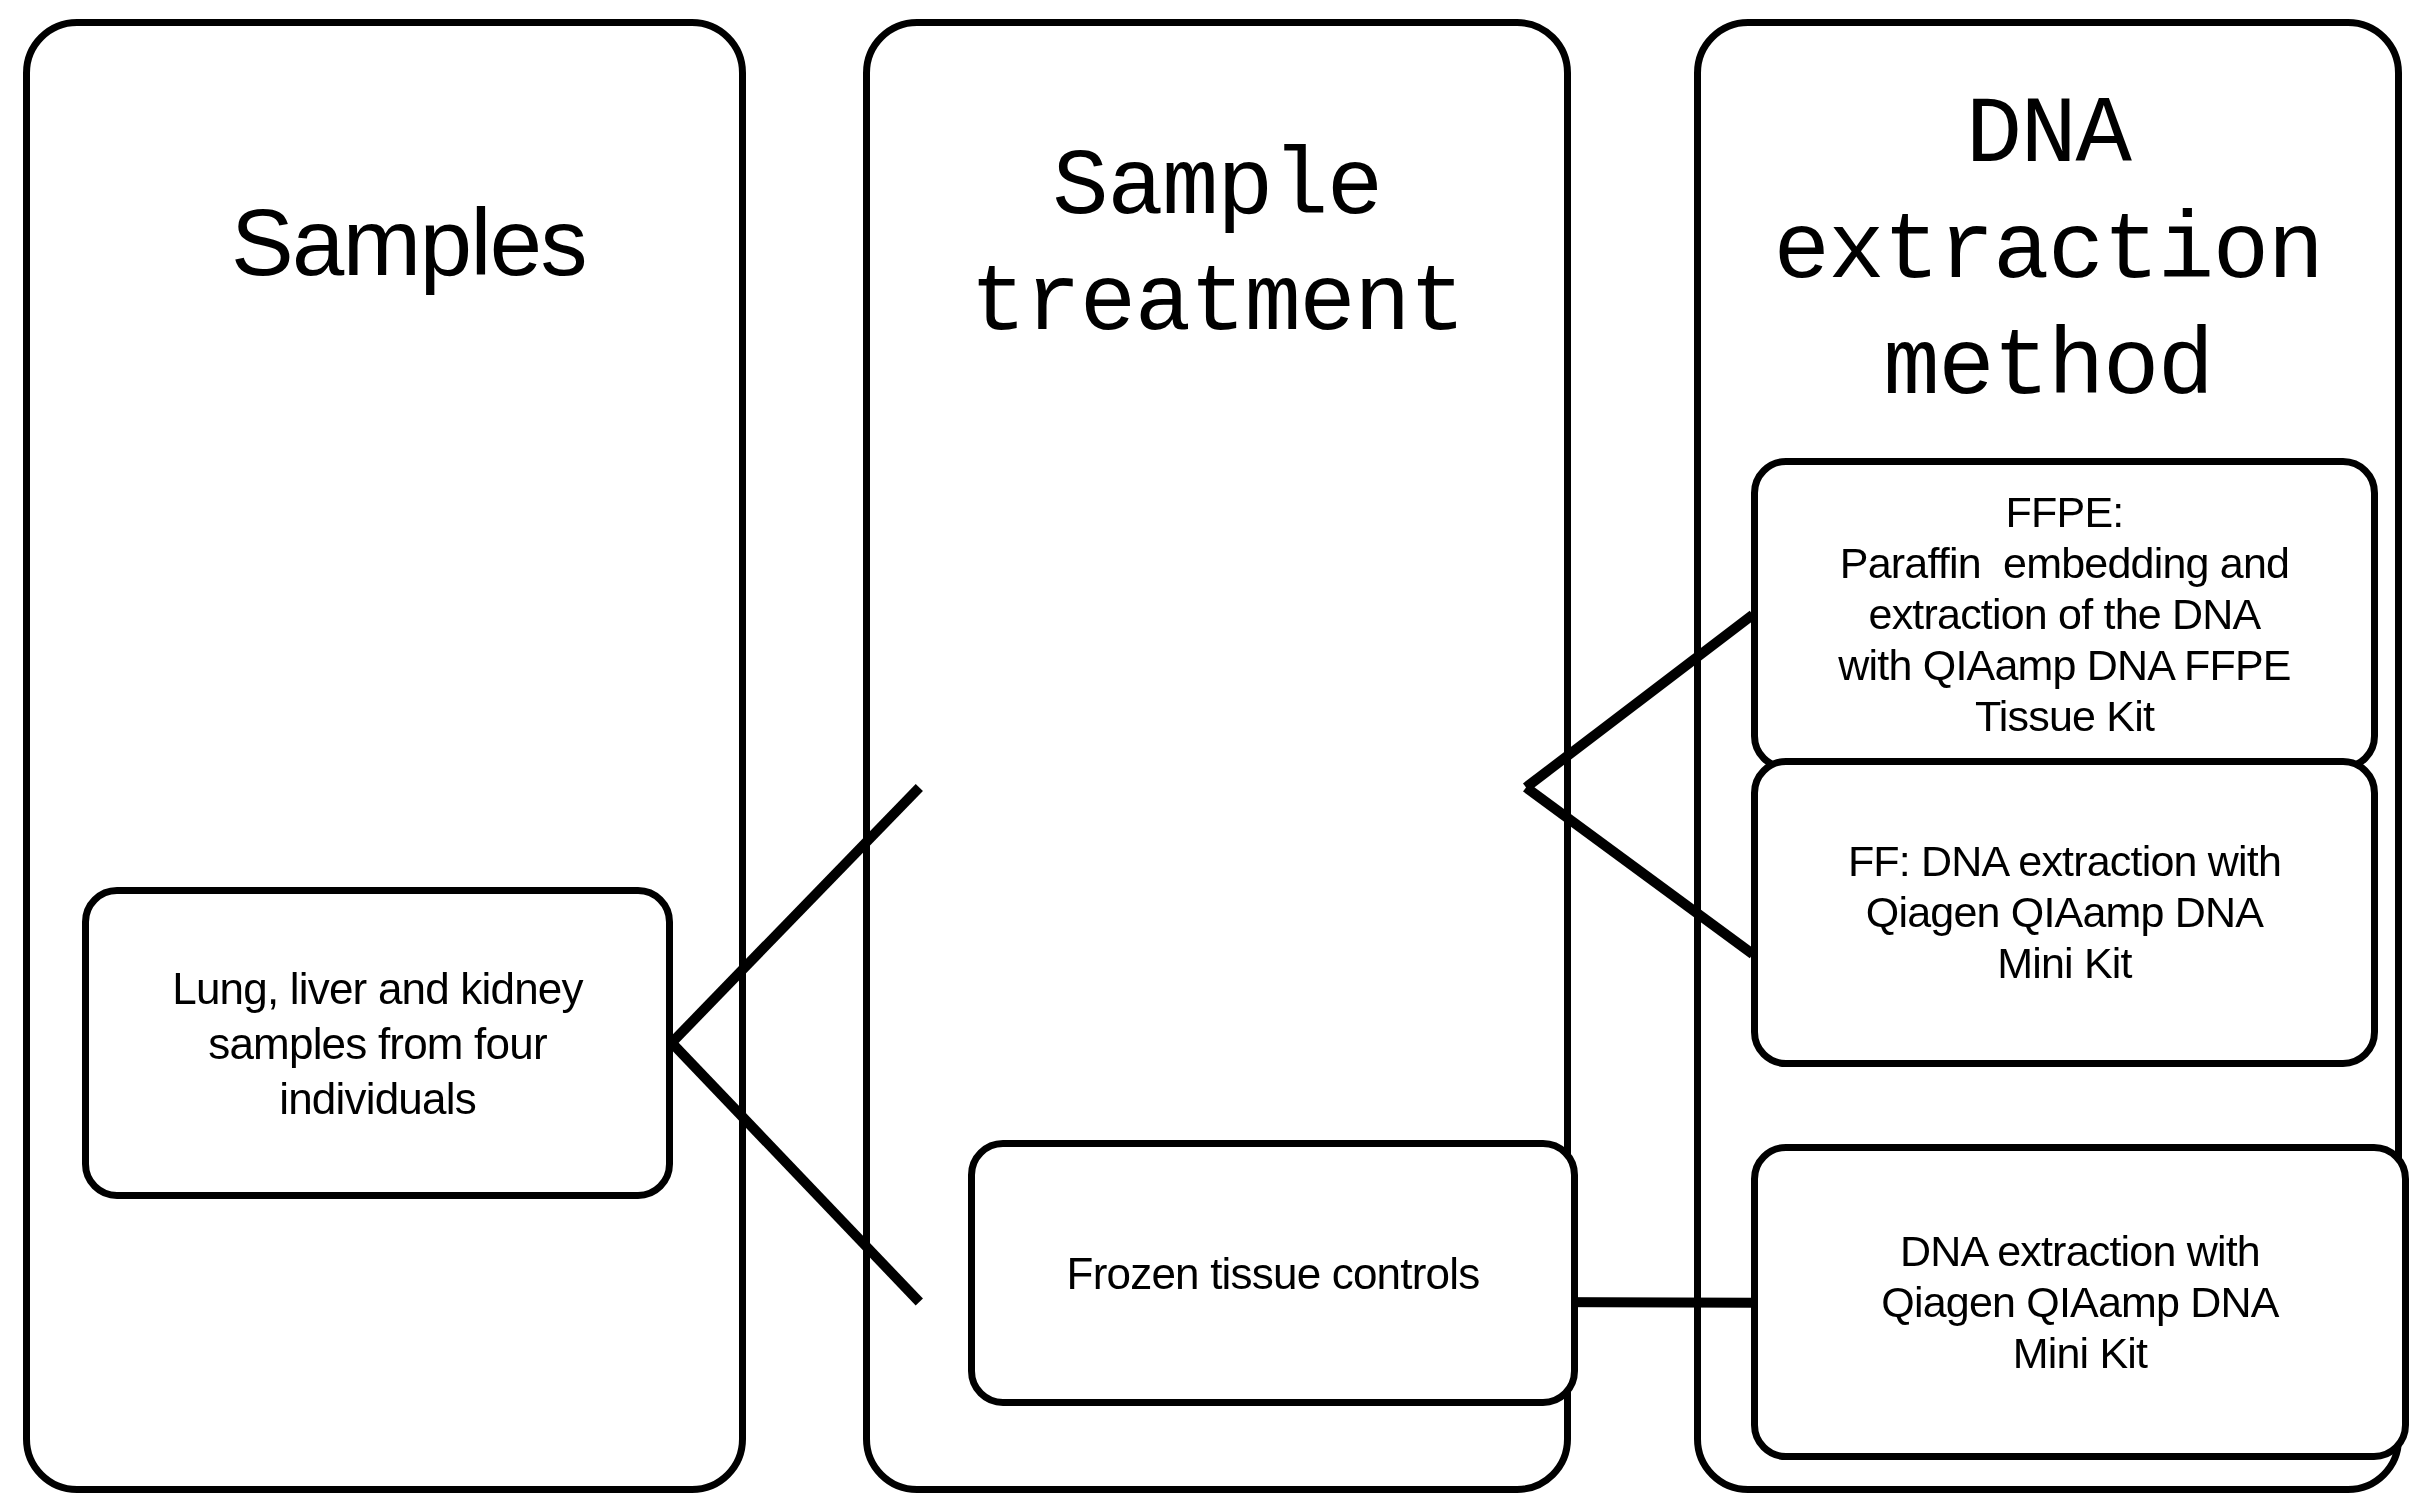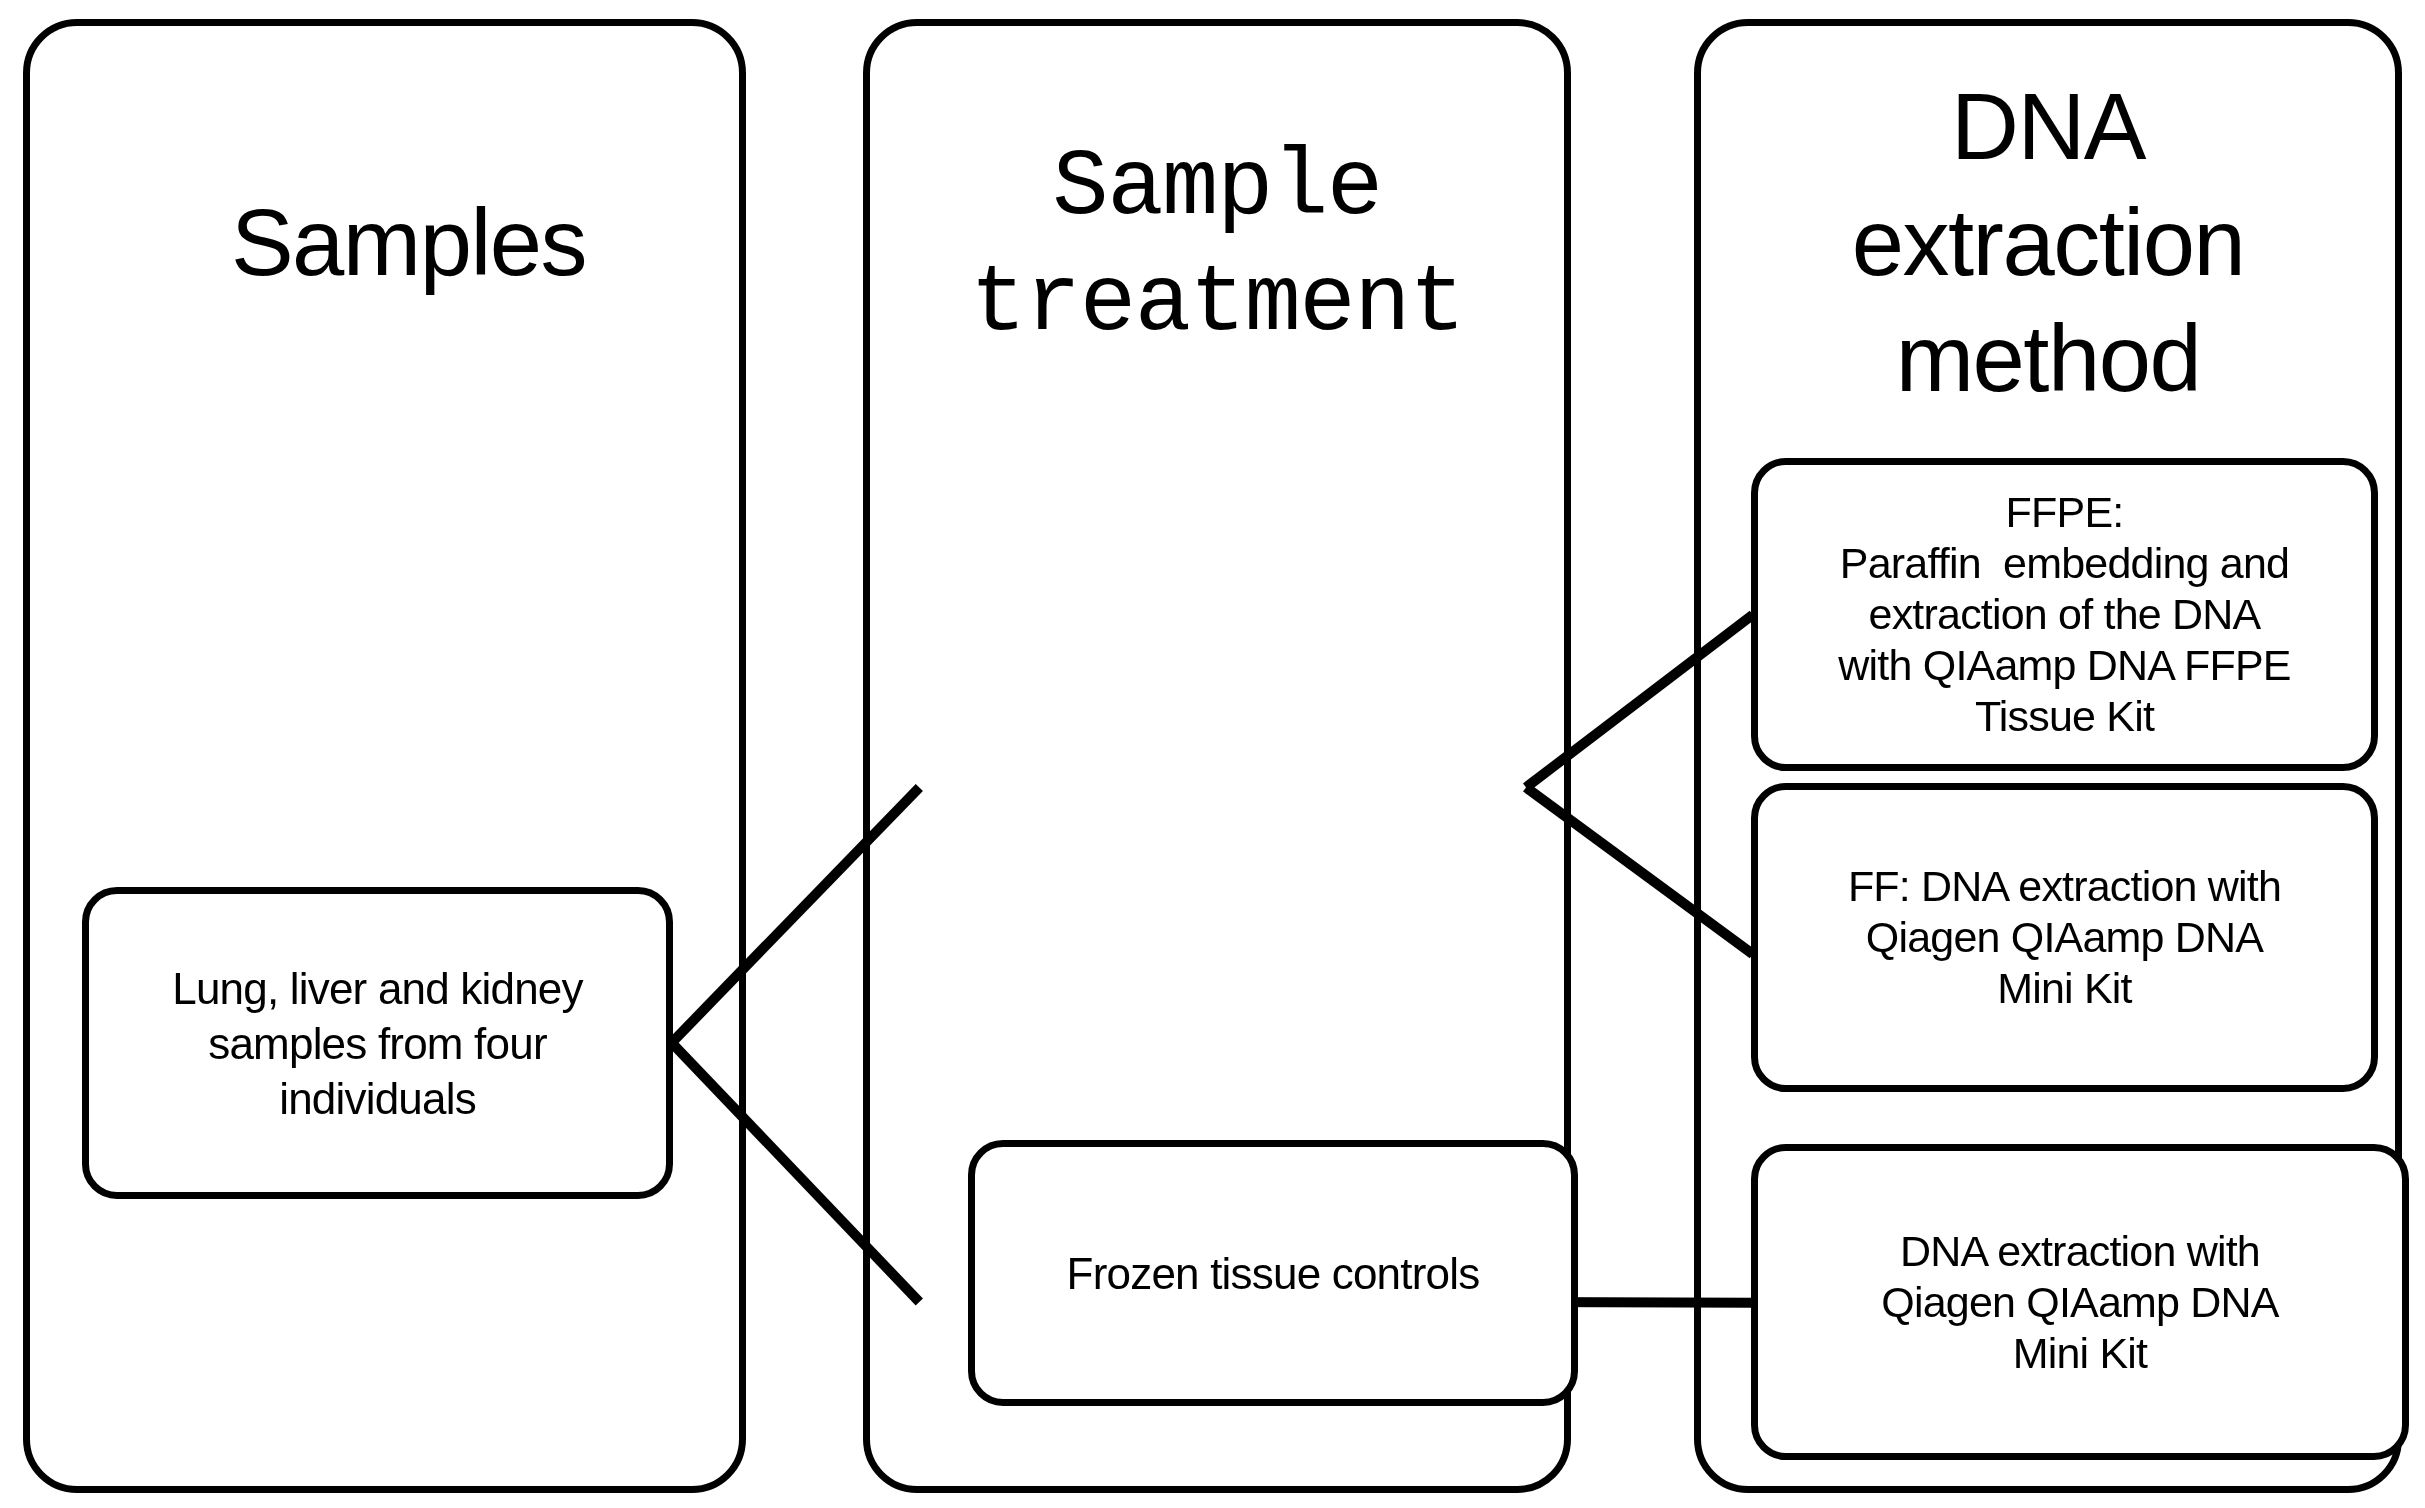--- a/index.html
+++ b/index.html
@@ -35,21 +35,21 @@
     right: 0;
     text-align: center;
     font-size: 94px;
     line-height: 116px;
     letter-spacing: -1.5px;
     white-space: pre-wrap;
     color: #000000;
   }
   .title-1 { top: 159px; margin-left: 48px; }
   .title-2 { top: 104px; }
-  .title-3 { top: 43px;  }
+  .title-3 { top: 52px; font-family: Liberation Mono, monospace;  }
 
   .node {
     position: absolute;
     border: 7.7px solid #000000;
     border-radius: 35px;
     background: #ffffff;
     box-sizing: border-box;
     display: flex;
     align-items: center;
     justify-content: center;
@@ -57,21 +57,21 @@
     white-space: pre-wrap;
     z-index: 3;
   }
   .node-mid-size  { font-size: 44px; line-height: 55px; letter-spacing: -0.8px; }
   .node-right-size{ font-size: 43px; line-height: 51px; letter-spacing: -0.8px; }
 
   .box-samples  { left: 82px;  top: 887px; width: 591px; height: 312px; }
   .box-formalin { left: 918px; top: 627px;  width: 610px; height: 321px; }
   .box-frozen   { left: 968px; top: 1140px; width: 610px; height: 266px; }
   .box-ffpe     { left: 1751px; top: 458px;  width: 627px; height: 313px; }
-  .box-ff       { left: 1751px; top: 783px; width: 627px; height: 309px; }
+  .box-ff       { left: 1751px; top: 758px; width: 627px; height: 309px; }
   .box-minikit  { left: 1751px; top: 1144px; width: 658px; height: 316px; }
 
   .connector-layer {
     position: absolute;
     left: 0;
     top: 0;
     width: 2426px;
     height: 1509px;
     z-index: 2;
     pointer-events: none;

